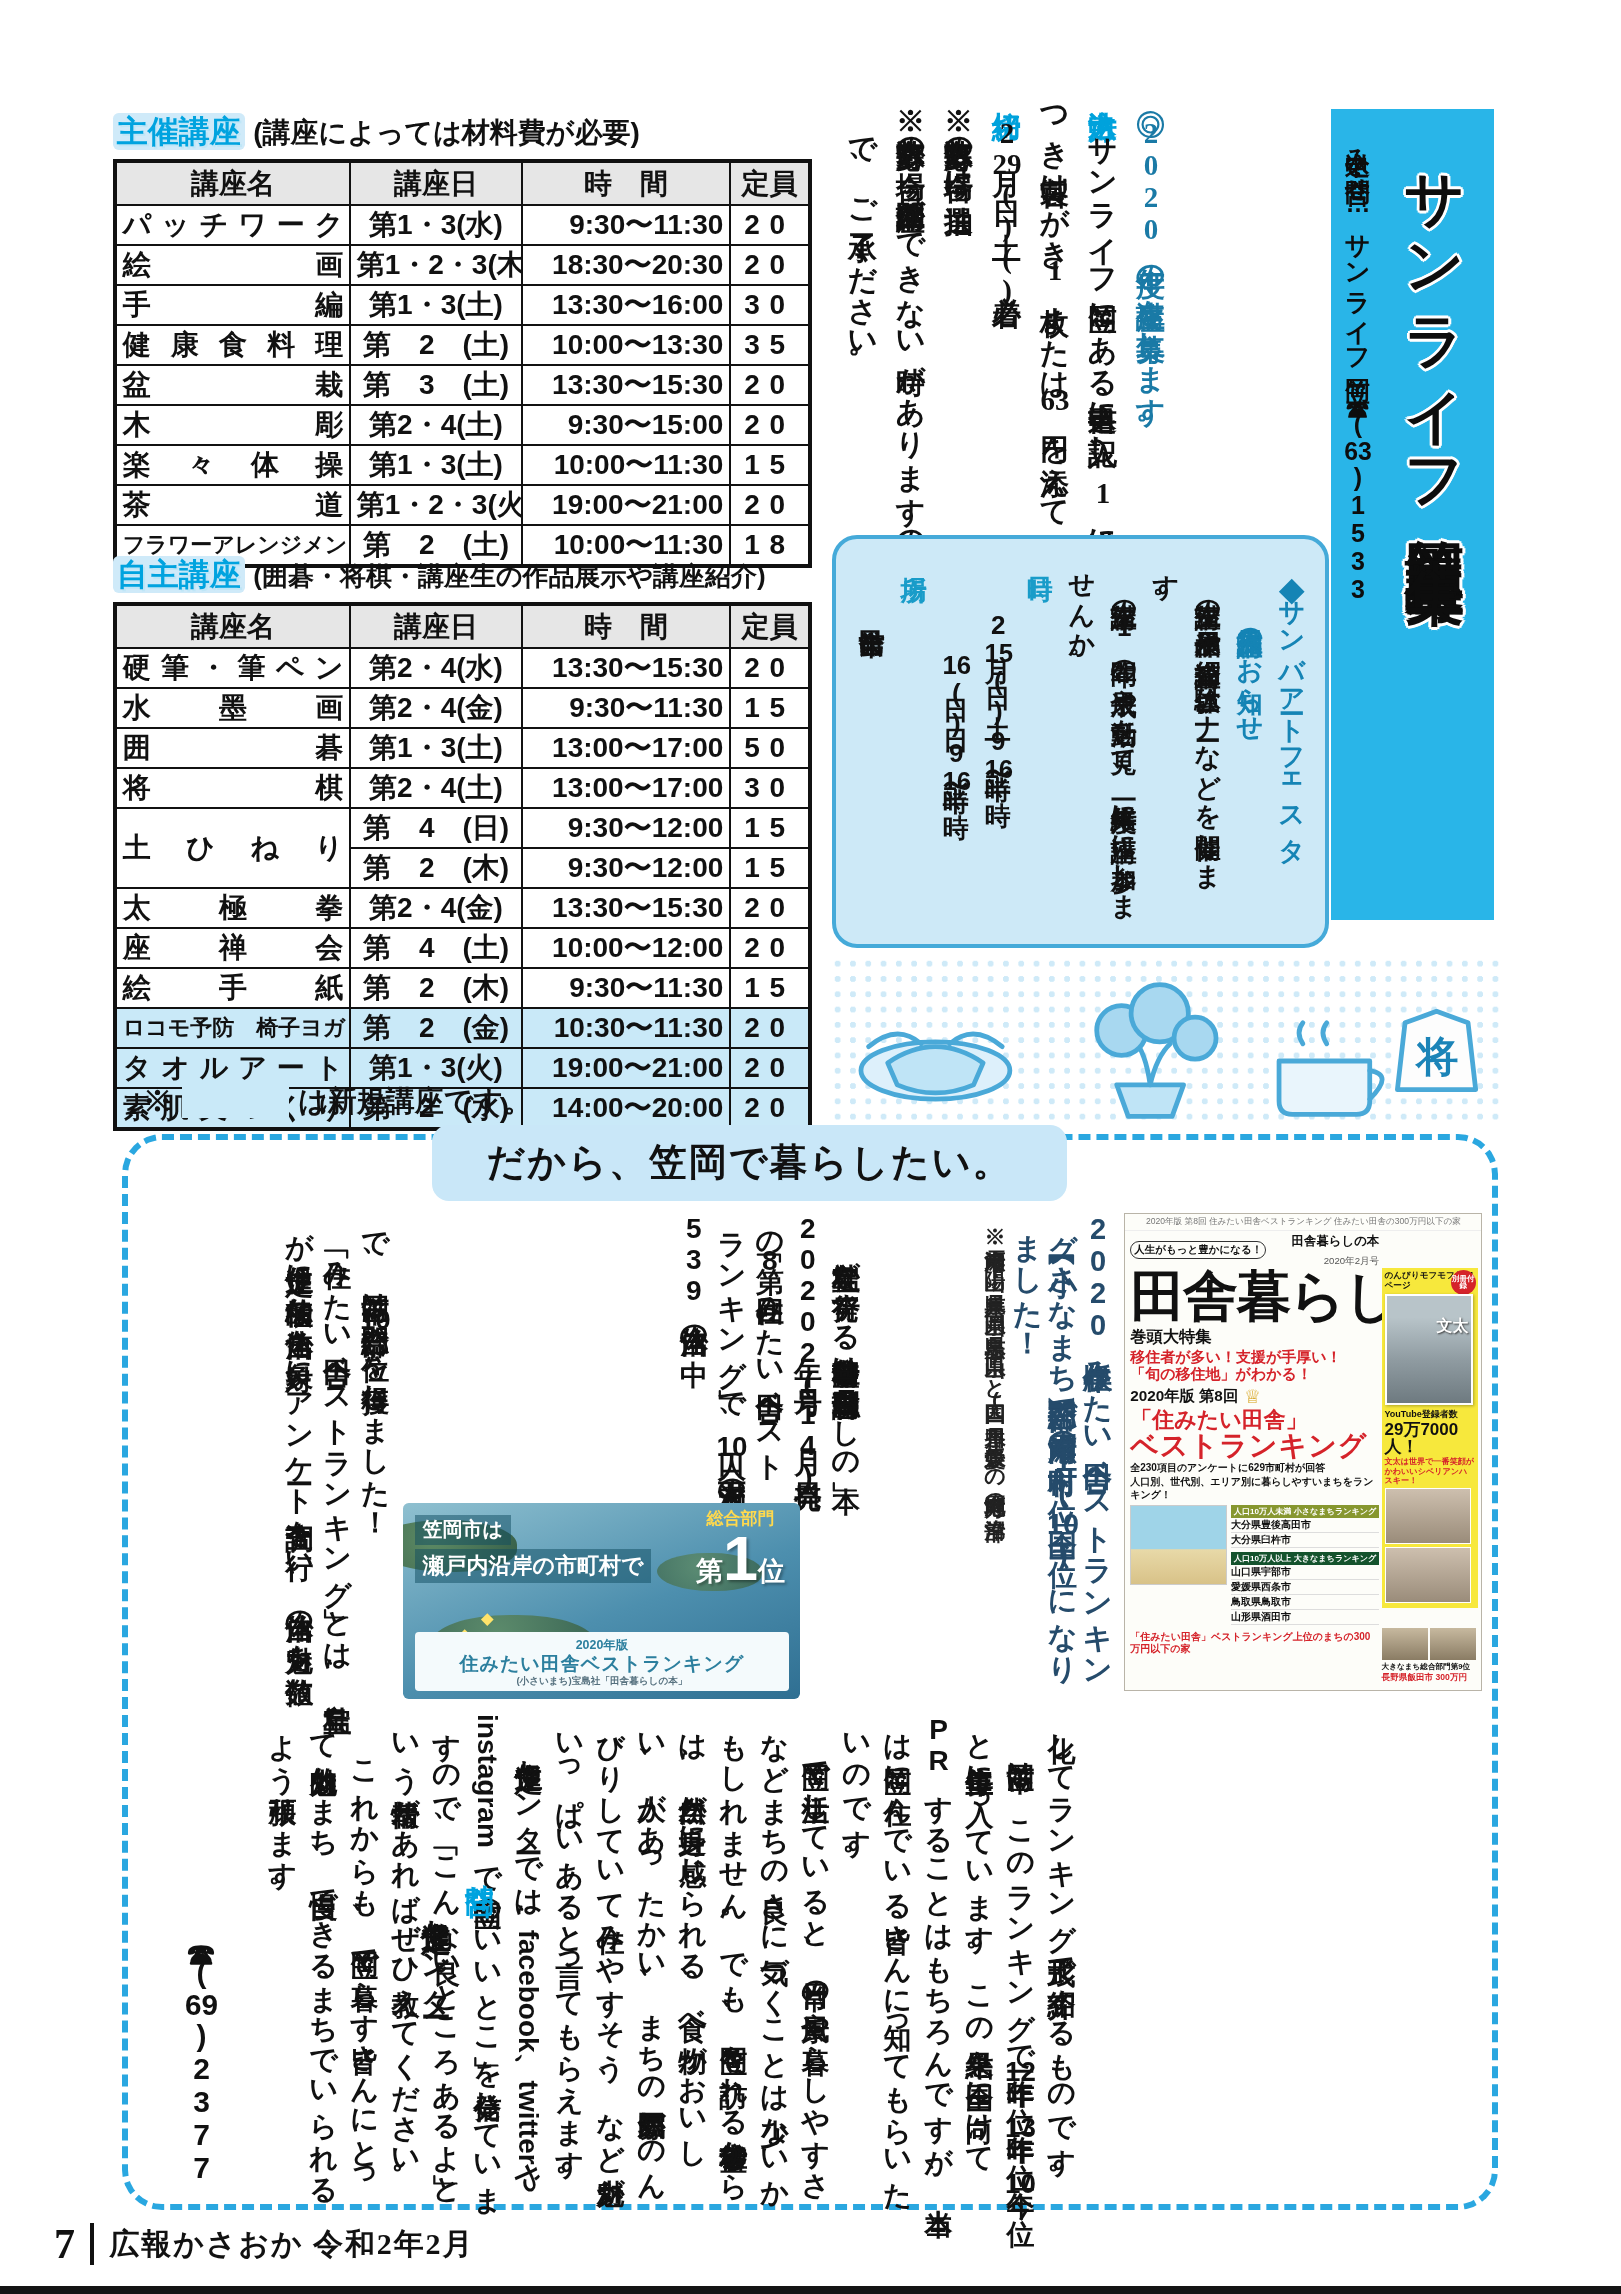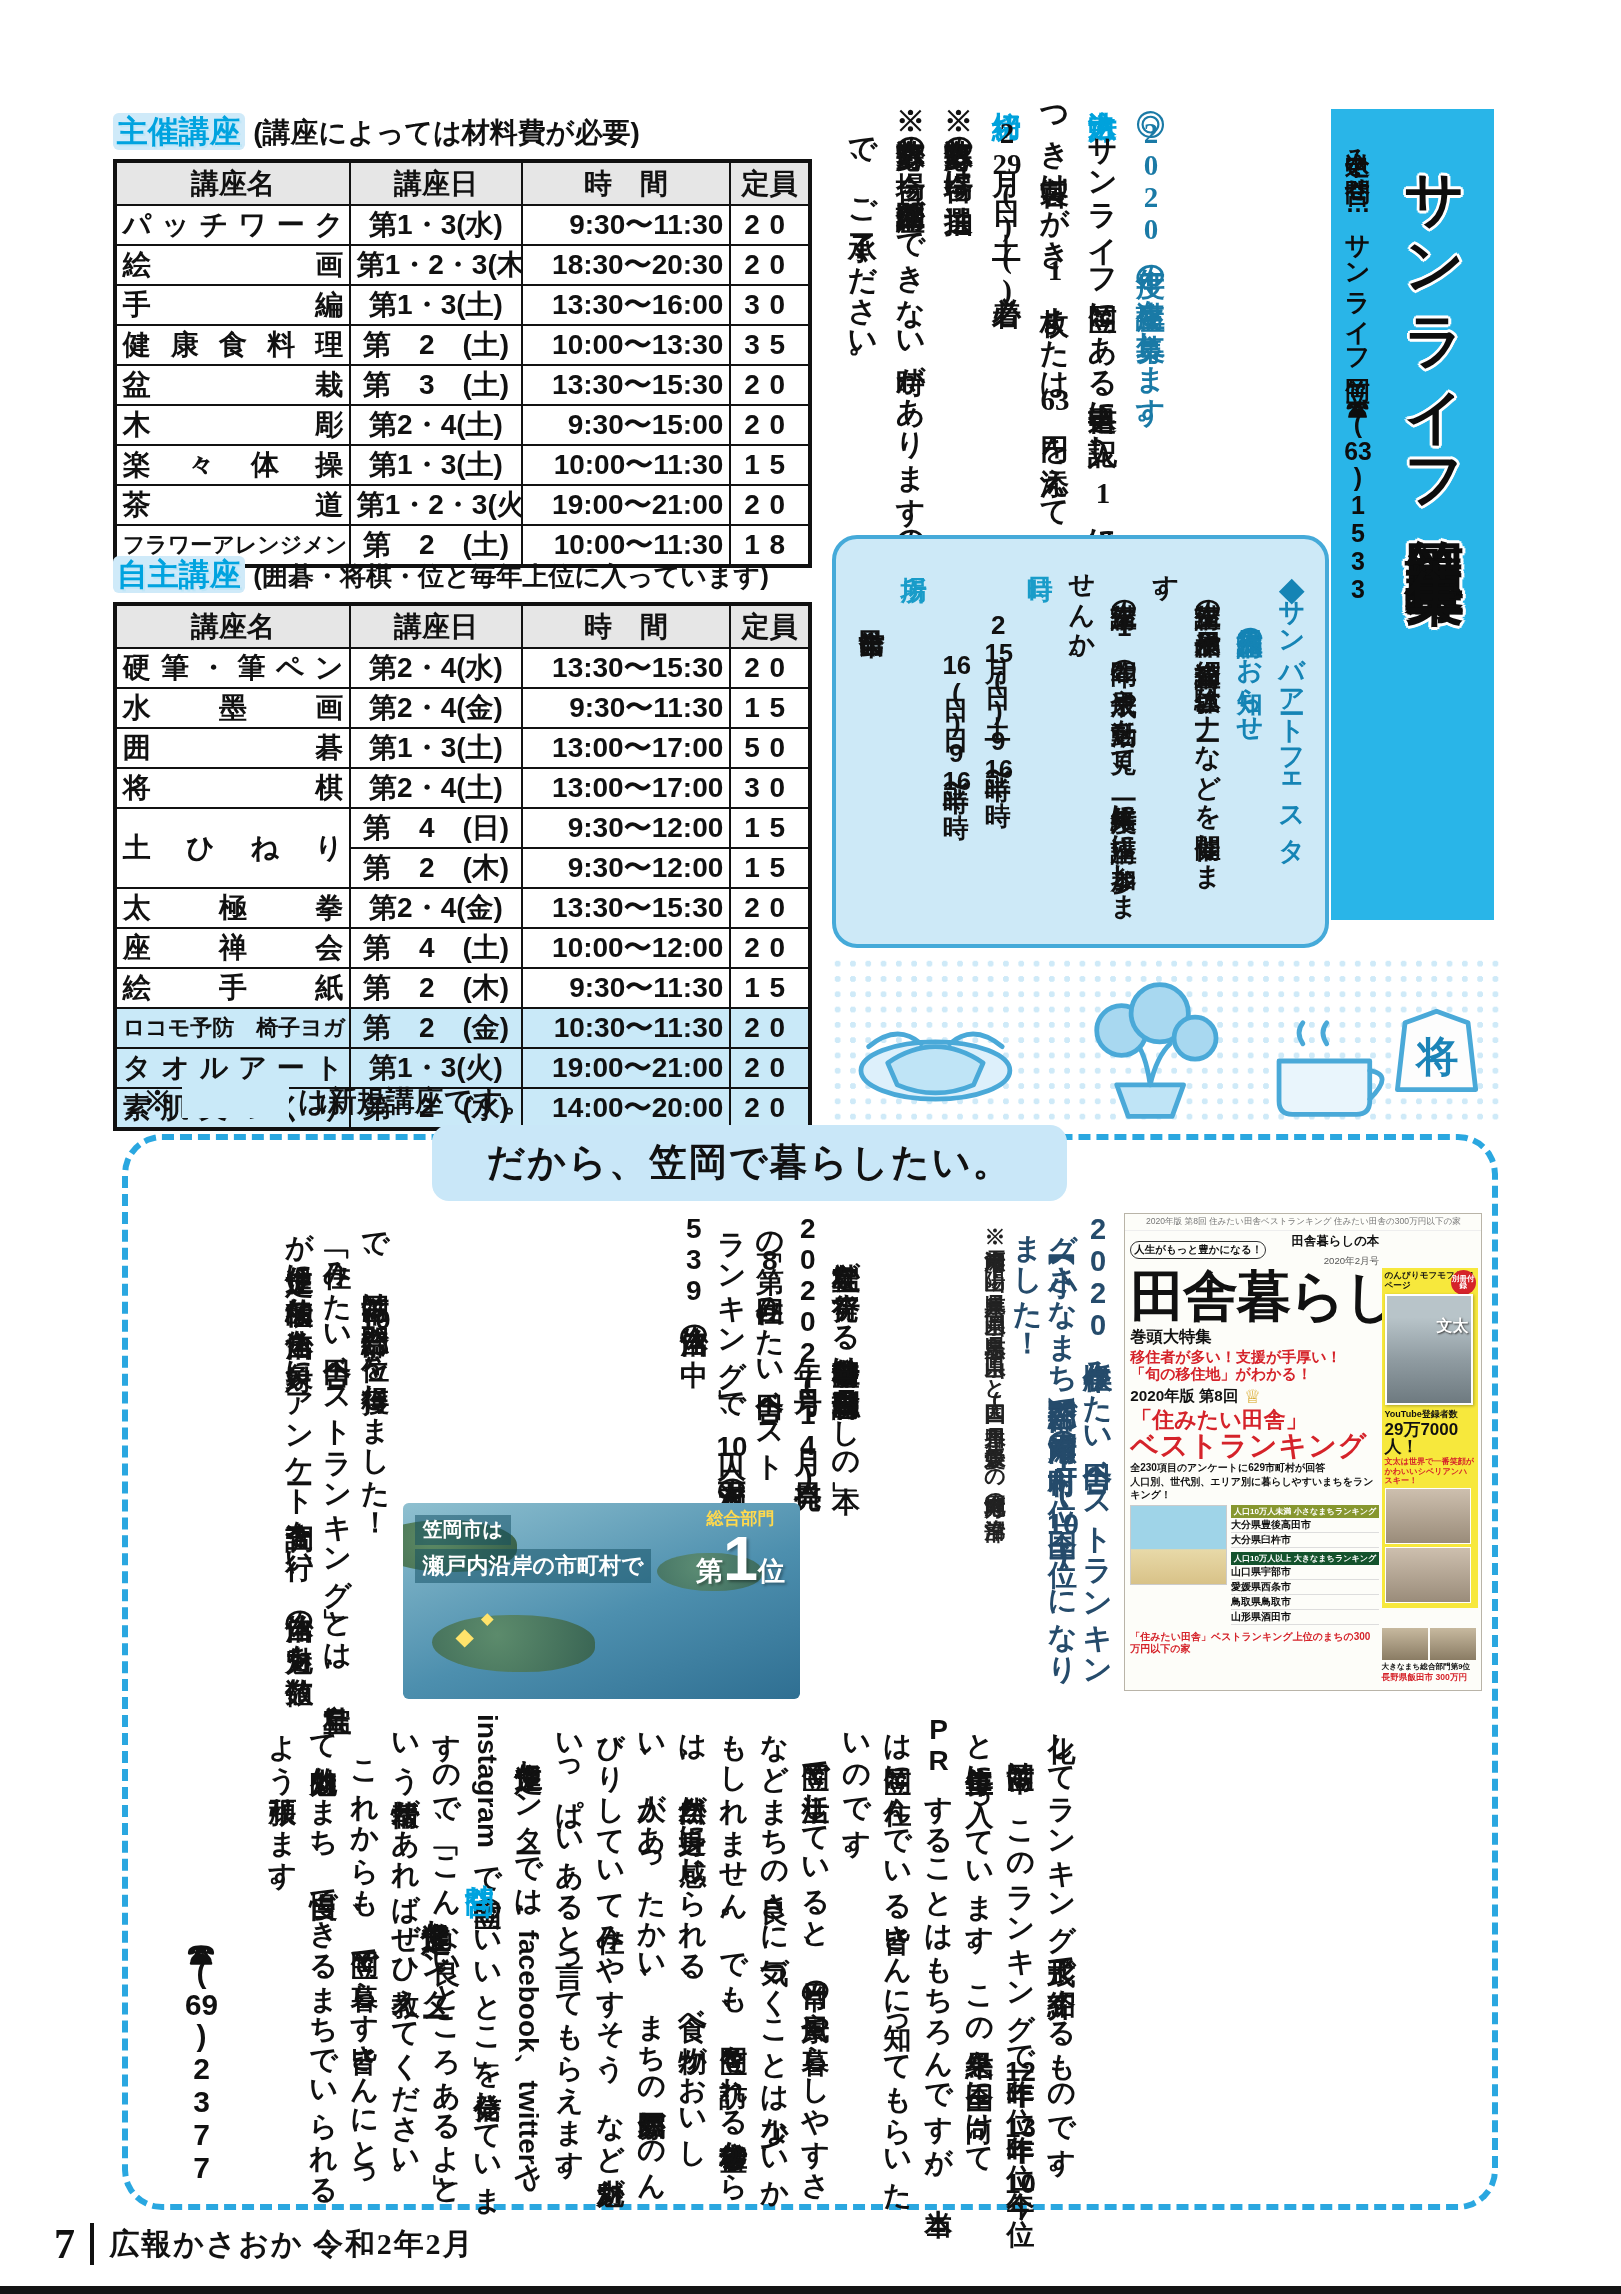--- a/index.html
+++ b/index.html
@@ -249,21 +249,21 @@
             <td class="time">10:00〜11:30</td>
             <td class="cap">18</td>
           </tr>
         </tbody>
     </table>
   </div>
 
   <div class="sec sec2">
     <div class="sec-label-line">
       <span class="sec-label">自主講座</span>
-      <span class="sec-note" style="font-size:26px;">(囲碁・将棋・位と毎年上位に入っています)</span>
+      <span class="sec-note" style="font-size:26px;">(囲碁・将棋・講座生の作品展示や講座紹介)</span>
     </div>
     <table class="course">
       <colgroup>
           <col class="c-name">
           <col class="c-day">
           <col class="c-time">
           <col class="c-cap">
         </colgroup>
       <thead>
         <tr>
@@ -442,20 +442,25 @@
             <div class="bn-line1">笠岡市は</div>
             <div class="bn-line2">瀬戸内沿岸の市町村で</div>
           </div>
           <div class="bn-badge">
             <div class="bn-badge-label">総合部門</div>
             <div class="bn-rank">
               <span class="pre">第</span>
               <span class="num">1</span>
               <span class="suf">位</span>
             </div>
+          </div>
+          <div class="bn-ribbon">
+            <span class="bn-ribbon-year">2020年版</span>
+            <div class="bn-ribbon-title">住みたい田舎ベストランキング</div>
+            <div class="bn-ribbon-sub">(小さいまち)宝島社「田舎暮らしの本」</div>
           </div>
         </div>
       </div>
       <div class="colC v">
         <p class="tcy-auto">で、笠岡市は総合部門<span class="tcy">10</span>位を獲得しました！</p>
         <p class="tcy-auto">　「住みたい田舎ベストランキング」とは、宝島社が定住促進に積極的な自治体を対象にアンケート調査を行い、自治体の魅力を数値</p>
       </div>
     </div>
 
     <div class="cover">

